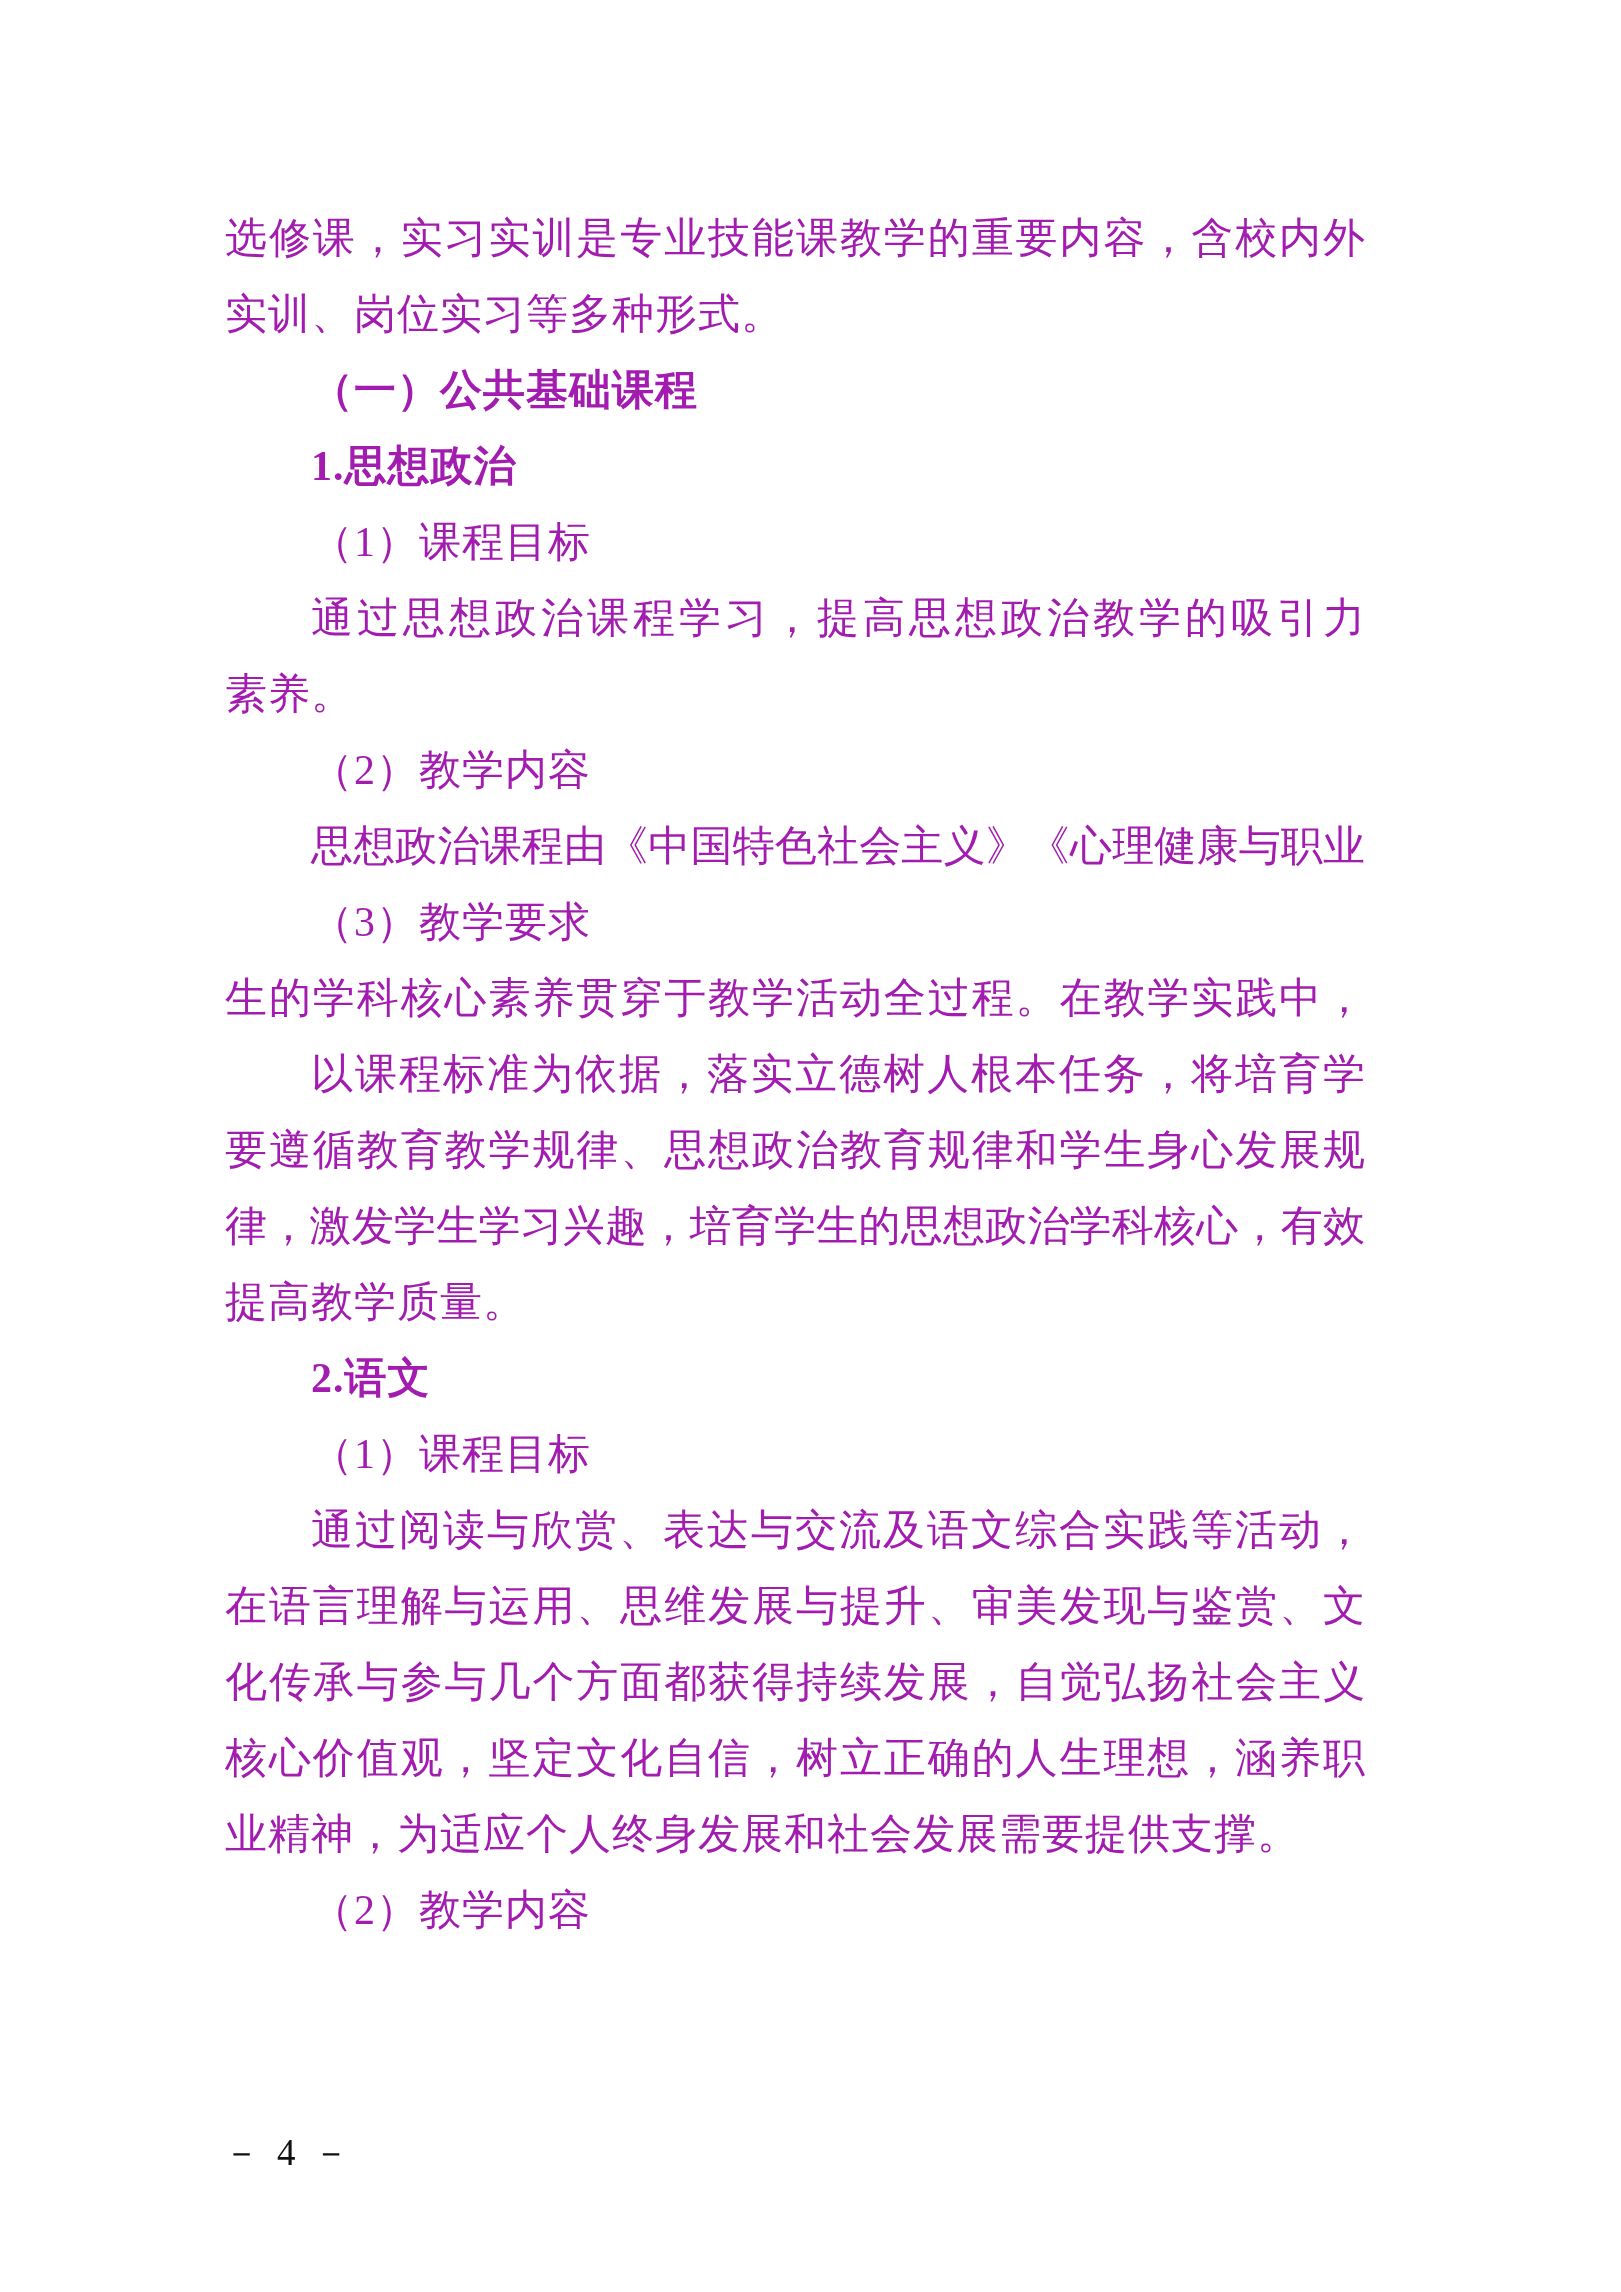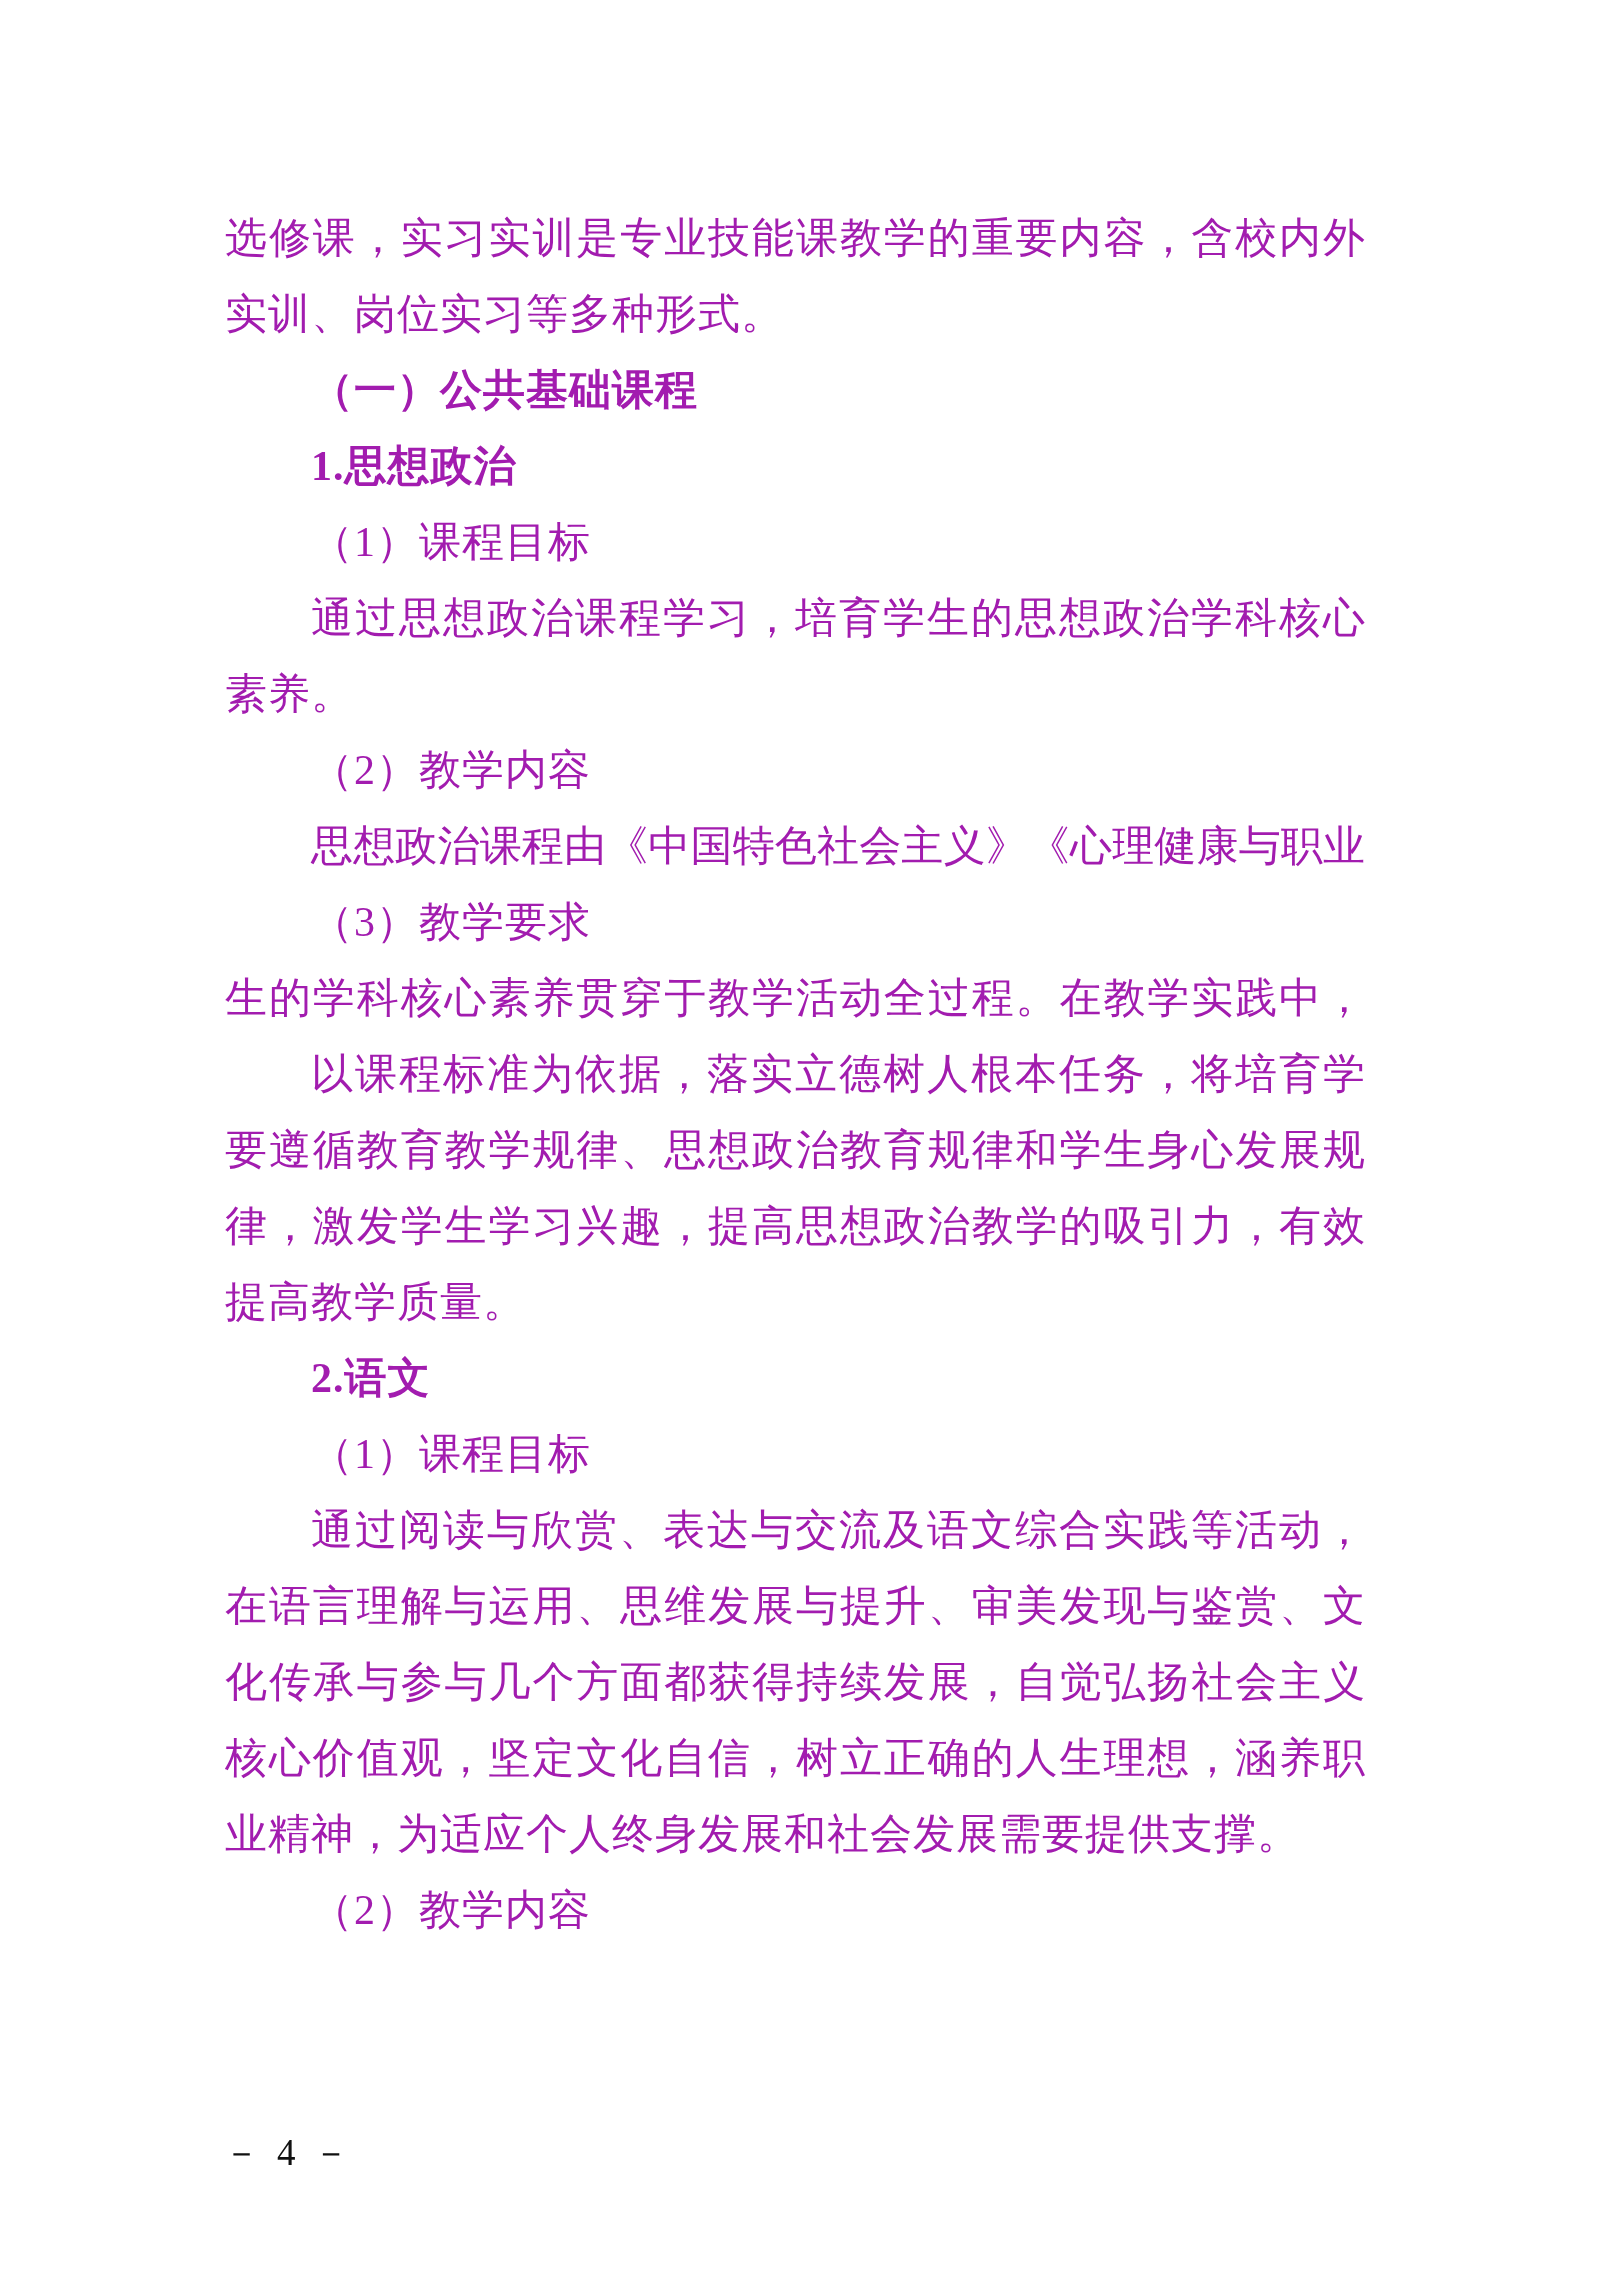--- a/index.html
+++ b/index.html
@@ -59,29 +59,29 @@
 </head>
 <body>
 
 <div class="page">
   <div class="content" id="document-body">
       <div class="line justify">选修课，实习实训是专业技能课教学的重要内容，含校内外</div>
       <div class="line">实训、岗位实习等多种形式。</div>
       <div class="line indent bold">（一）公共基础课程</div>
       <div class="line indent bold">1.思想政治</div>
       <div class="line indent">（1）课程目标</div>
-      <div class="line indent justify">通过思想政治课程学习，培育学生的思想政治学科核心</div>
+      <div class="line indent justify">通过思想政治课程学习，提高思想政治教学的吸引力</div>
       <div class="line">素养。</div>
       <div class="line indent">（2）教学内容</div>
       <div class="line indent justify">思想政治课程由《中国特色社会主义》《心理健康与职业</div>
       <div class="line indent">（3）教学要求</div>
       <div class="line justify">生的学科核心素养贯穿于教学活动全过程。在教学实践中，</div>
       <div class="line indent justify">以课程标准为依据，落实立德树人根本任务，将培育学</div>
       <div class="line justify">要遵循教育教学规律、思想政治教育规律和学生身心发展规</div>
-      <div class="line justify">律，激发学生学习兴趣，提高思想政治教学的吸引力，有效</div>
+      <div class="line justify">律，激发学生学习兴趣，培育学生的思想政治学科核心，有效</div>
       <div class="line">提高教学质量。</div>
       <div class="line indent bold">2.语文</div>
       <div class="line indent">（1）课程目标</div>
       <div class="line indent justify">通过阅读与欣赏、表达与交流及语文综合实践等活动，</div>
       <div class="line justify">在语言理解与运用、思维发展与提升、审美发现与鉴赏、文</div>
       <div class="line justify">化传承与参与几个方面都获得持续发展，自觉弘扬社会主义</div>
       <div class="line justify">核心价值观，坚定文化自信，树立正确的人生理想，涵养职</div>
       <div class="line">业精神，为适应个人终身发展和社会发展需要提供支撑。</div>
       <div class="line indent">（2）教学内容</div>
     </div>

